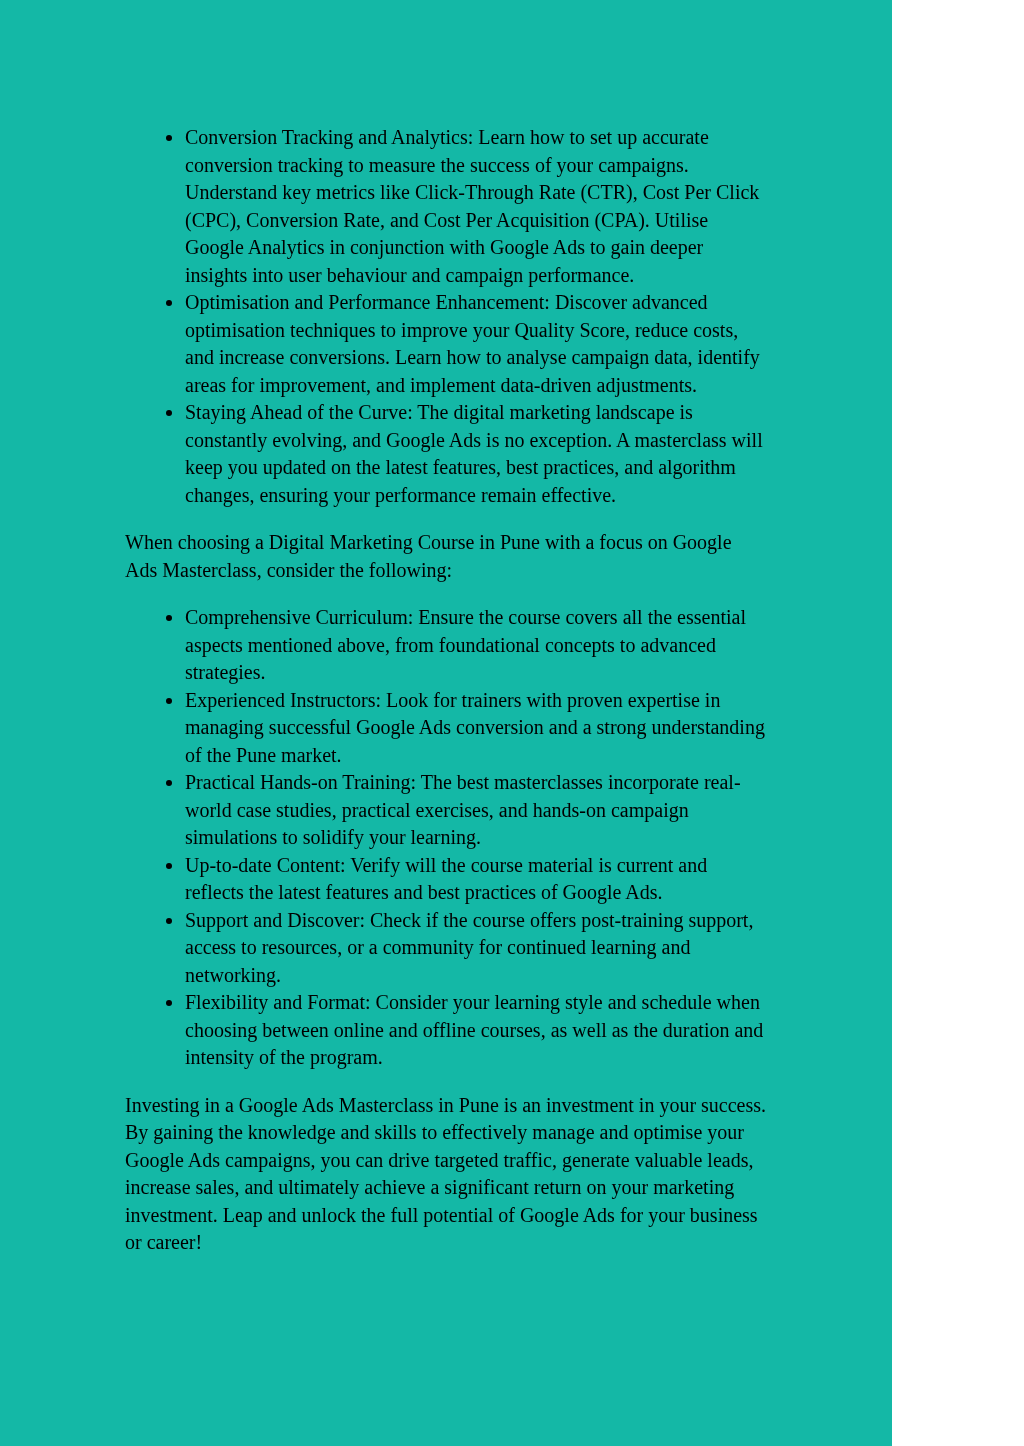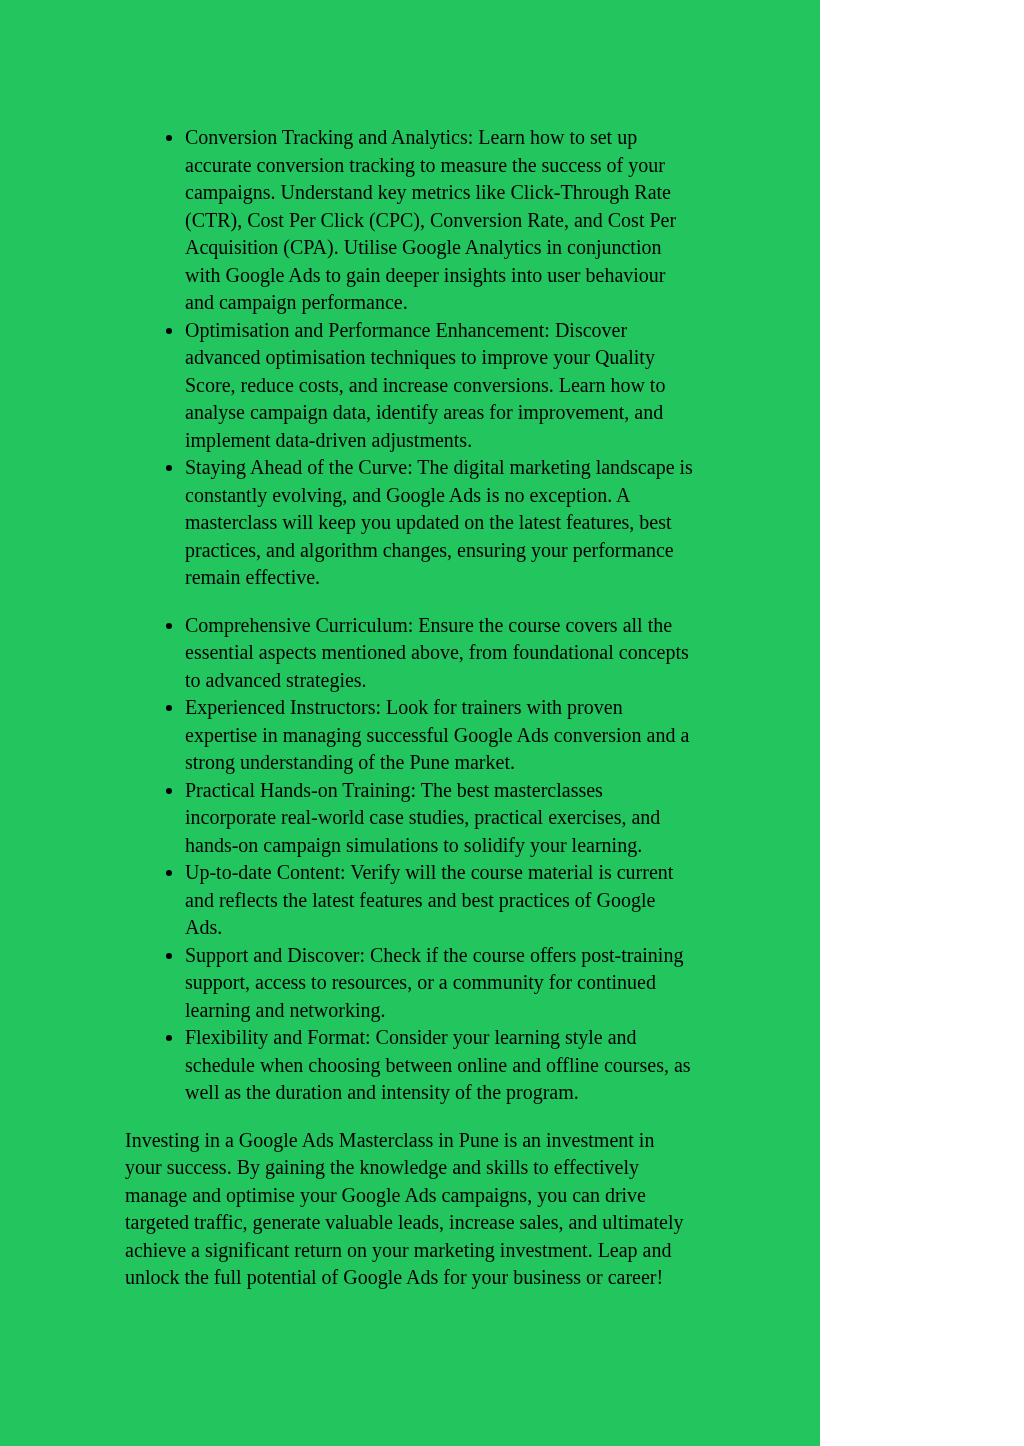--- a/index.html
+++ b/index.html
@@ -2,23 +2,23 @@
 <html><head>
 <meta charset="utf-8">
 <style>
   html, body {
     margin: 0;
     padding: 0;
     background: #ffffff;
   }
   .page {
     position: relative;
-    width: 820px;
+    width: 892px;
     height: 1446px;
-    background: #22c55e;
+    background: #14b8a6;
     box-sizing: border-box;
     padding: 124px 125px 0 125px;
     font-family: "Liberation Serif", serif;
     font-size: 20px;
     line-height: 27.5px;
     color: #000000;
     overflow: hidden;
   }
   p {
     margin: 0 0 20px 0;
@@ -38,20 +38,21 @@
 
 <div class="page">
 
   <ul class="doc-list">
     <li>Conversion Tracking and Analytics: Learn how to set up accurate conversion tracking to measure the success of your campaigns. Understand key metrics like Click-Through Rate (CTR), Cost Per Click (CPC), Conversion Rate, and Cost Per Acquisition (CPA). Utilise Google Analytics in conjunction with Google Ads to gain deeper insights into user behaviour and campaign performance.</li>
     <li>Optimisation and Performance Enhancement: Discover advanced optimisation techniques to improve your Quality Score, reduce costs, and increase conversions. Learn how to analyse campaign data, identify areas for improvement, and implement data-driven adjustments.</li>
     <li>Staying Ahead of the Curve: The digital marketing landscape is constantly evolving, and Google Ads is no exception. A masterclass will keep you updated on the latest features, best practices, and algorithm changes, ensuring your performance remain effective.</li>
   </ul>
 
 
+  <p>When choosing a Digital Marketing Course in Pune with a focus on Google Ads Masterclass, consider the following:</p>
 
   <ul class="doc-list">
     <li>Comprehensive Curriculum: Ensure the course covers all the essential aspects mentioned above, from foundational concepts to advanced strategies.</li>
     <li>Experienced Instructors: Look for trainers with proven expertise in managing successful Google Ads conversion and a strong understanding of the Pune market.</li>
     <li>Practical Hands-on Training: The best masterclasses incorporate real-world case studies, practical exercises, and hands-on campaign simulations to solidify your learning.</li>
     <li>Up-to-date Content: Verify will the course material is current and reflects the latest features and best practices of Google Ads.</li>
     <li>Support and Discover: Check if the course offers post-training support, access to resources, or a community for continued learning and networking.</li>
     <li>Flexibility and Format: Consider your learning style and schedule when choosing between online and offline courses, as well as the duration and intensity of the program.</li>
   </ul>
 

